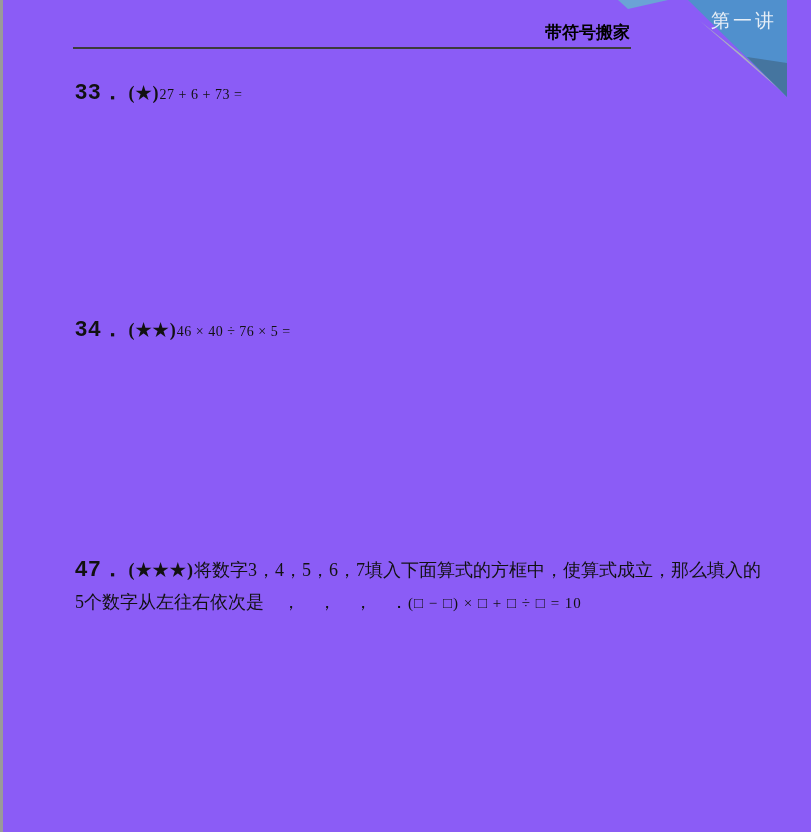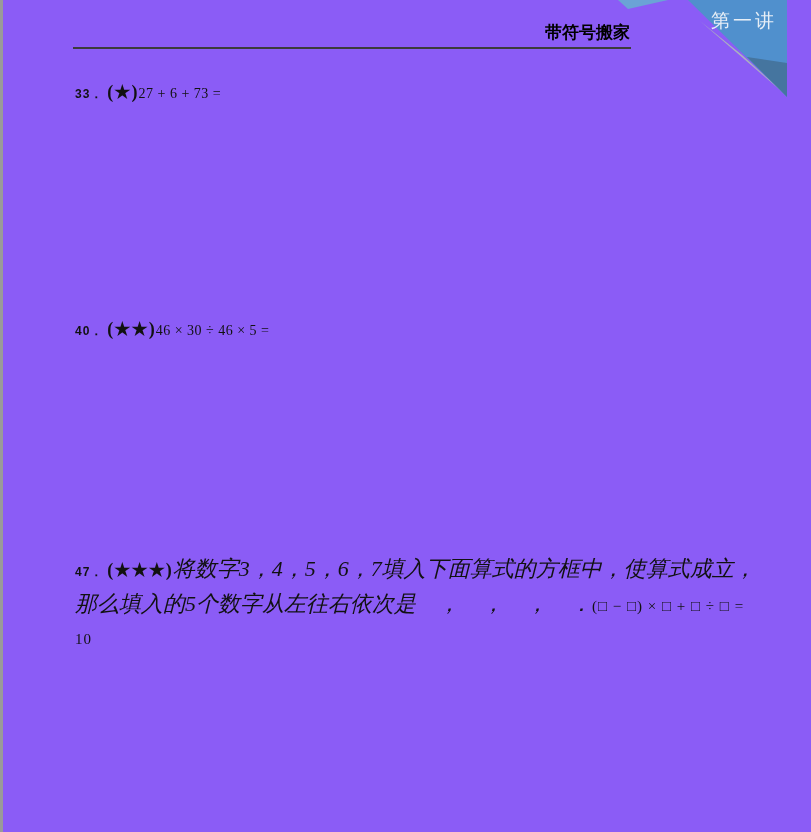--- a/index.html
+++ b/index.html
@@ -58,42 +58,41 @@
   .problem {
     position: absolute;
     left: 75px;
     font-size: 18px;
     line-height: 22px;
     white-space: nowrap;
   }
   .problem .num {
     font-family: "Liberation Sans", "DejaVu Sans", sans-serif;
     font-weight: 700;
-    font-size: 12px;
+    font-size: 22px;
     letter-spacing: 1px;
     margin-right: 4px;
   }
   .problem .stars {
     font-weight: 700;
     font-size: 18px;
     letter-spacing: 1px;
   }
   .problem .expr {
     font-family: "Liberation Serif", "DejaVu Serif", serif;
     font-size: 14px;
     letter-spacing: 0.5px;
   }
   #problem-35 {
     white-space: normal;
     width: 690px;
     line-height: 32px;
   }
   #problem-35 .cn {
-    font-size: 22px;
-    font-style: italic;
+    font-size: 18px;
   }
   #problem-35 .formula {
     font-family: "Liberation Serif", "DejaVu Serif", serif;
     font-size: 15px;
     letter-spacing: 1px;
   }
   #problem-33 { top: 81px; }
   #problem-34 { top: 318px; }
   #problem-35 { top: 553px; }
   #problem-36 { top: 795px; }
@@ -114,21 +113,21 @@
   </svg>
 
   <div class="header-title">带符号搬家</div>
   <div class="header-rule"></div>
 
   <div class="problem" id="problem-33">
     <span class="num">33．</span><span class="stars">(★)</span><span class="expr">27 + 6 + 73 =</span>
   </div>
 
   <div class="problem" id="problem-34">
-    <span class="num">40．</span><span class="stars">(★★)</span><span class="expr">46 × 30 ÷ 46 × 5 =</span>
+    <span class="num">34．</span><span class="stars">(★★)</span><span class="expr">46 × 40 ÷ 76 × 5 =</span>
   </div>
 
   <div class="problem" id="problem-35">
     <span class="num">47．</span><span class="stars">(★★★)</span><span class="cn">将数字3，4，5，6，7填入下面算式的方框中，使算式成立，那么填入</span><span class="cn">的5个数字从左往右依次是　，　，　，　．</span><span class="formula">(□ − □) × □ + □ ÷ □ = 10</span>
   </div>
 
 
 </div>
 
 </body></html>

